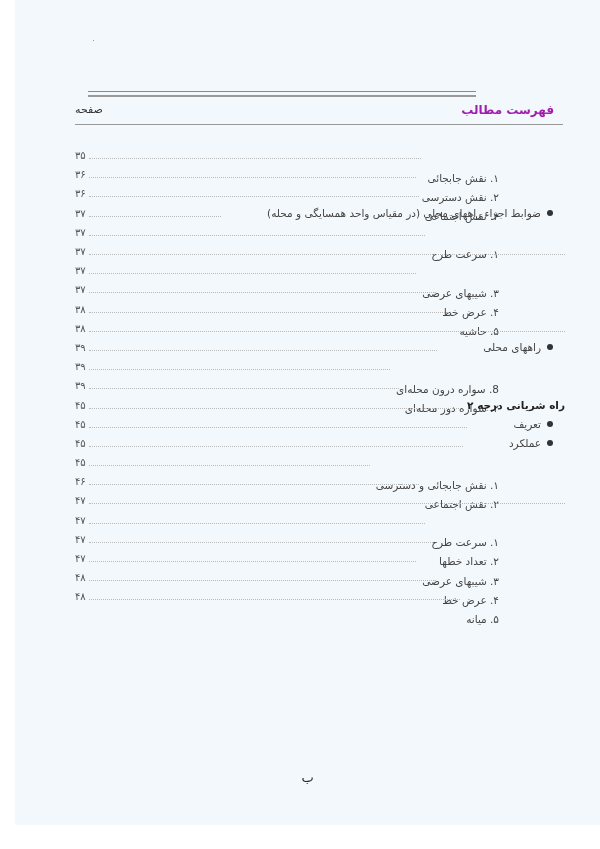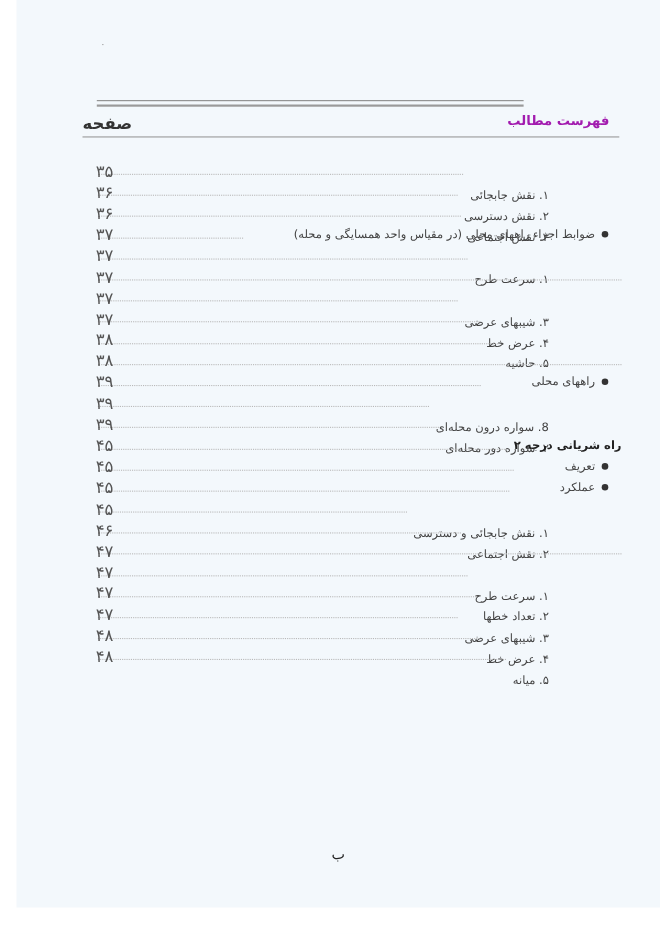--- a/index.html
+++ b/index.html
@@ -11,41 +11,41 @@
     position: absolute; left: 15px; top: 0; width: 585px; height: 825px;
     background: #f3f8fc;
   }
   .rule-top1 { position: absolute; left: 73px; top: 91px; width: 388px; height: 1px; background: #8a8a8a; }
   .rule-top2 { position: absolute; left: 73px; top: 95px; width: 388px; height: 2px; background: #9a9a9a; }
   .header-title {
     position: absolute; right: 46px; top: 103px; font-size: 12px; font-weight: bold; color: #a21caf;
     direction: rtl;
   }
   .header-page {
-    position: absolute; left: 60px; top: 103px; font-size: 15px; font-weight: bold; color: #333;
+    position: absolute; left: 60px; top: 103px; font-size: 11px; font-weight: normal; color: #333;
     direction: rtl;
     text-align: right;
   }
   .rule-head { position: absolute; left: 60px; top: 124px; width: 488px; height: 1px; background: #999; }
 
   .toc { position: absolute; left: 60px; top: 146px; width: 490px; }
   .row {
     position: relative; height: 19.2px; direction: rtl;
     display: flex; align-items: center;
   }
   .row .title {
     font-size: 10.5px; color: #444; white-space: nowrap; padding-left: 6px;
     display: flex; align-items: center;
   }
   .row.bold .title { font-weight: bold; color: #222; }
   .row .leader {
     flex: 1; border-bottom: 1px dotted #b8b8b8; height: 0; margin-top: 6px; margin-left: 14px;
   }
   .row .page-no {
-    position: absolute; left: 12px; width: 24px; text-align: left; font-size: 15px; color: #555; direction: ltr;
+    position: absolute; left: 0; width: 24px; text-align: left; font-size: 10px; color: #555; direction: ltr;
   }
   .lvl-0 .title { padding-right: 0px; }
   .lvl-1 .title { padding-right: 12px; margin-left: 40px; }
   .lvl-2 .title { padding-right: 66px; margin-top: 44px; }
   .bullet {
     display: inline-block; width: 6px; height: 6px; border-radius: 50%; background: #333; margin-left: 6px;
   }
   .footer-letter {
     position: absolute; left: 0; width: 585px; top: 770px; text-align: center; font-size: 13px; color: #222;
   }

